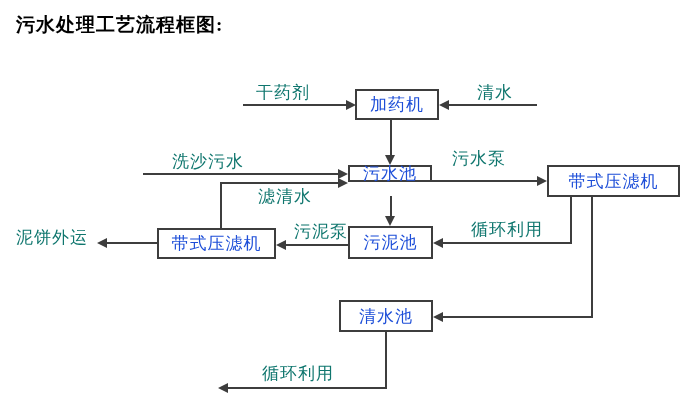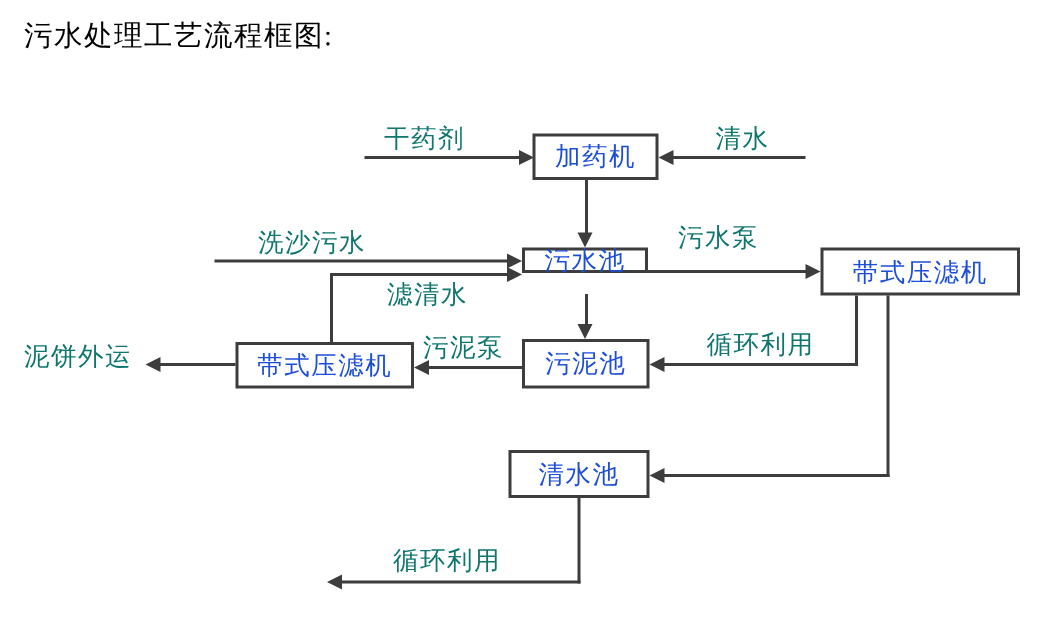--- a/index.html
+++ b/index.html
@@ -2,21 +2,21 @@
 <html><head>
 <meta charset="utf-8">
 <style>
   html,body{margin:0;padding:0;background:#ffffff;}
   .canvas{
     position:relative;width:700px;height:420px;background:#ffffff;
     font-family:"Liberation Serif","DejaVu Serif",serif;
     overflow:hidden;
   }
   .title{
-    position:absolute;font-size:19px;font-weight:normal;color:#000;
+    position:absolute;font-size:19px;font-weight:bold;color:#000;
     line-height:1.2;letter-spacing:1px;white-space:nowrap;
   }
   .node{
     position:absolute;border:2px solid #3d3d3d;background:#fff;
     display:flex;align-items:center;justify-content:center;
     font-size:17px;color:#1d4ed8;box-sizing:border-box;white-space:nowrap;
     letter-spacing:1px;
   }
   .flabel{
     position:absolute;font-size:17px;color:#0f766e;line-height:1;
@@ -41,21 +41,21 @@
   <div class="node" style="left:547px;top:165px;width:133px;height:32px">带式压滤机</div>
   <div class="node" style="left:157px;top:228px;width:119px;height:31px">带式压滤机</div>
   <div class="node" style="left:348px;top:226px;width:85px;height:33px">污泥池</div>
   <div class="node" style="left:339px;top:300px;width:94px;height:32px">清水池</div>
 
   <div class="flabel" style="left:256px;top:84px">干药剂</div>
   <div class="flabel" style="left:477px;top:84px">清水</div>
   <div class="flabel" style="left:172px;top:153px">洗沙污水</div>
   <div class="flabel" style="left:258px;top:188px">滤清水</div>
   <div class="flabel" style="left:452px;top:150px">污水泵</div>
-  <div class="flabel" style="left:282px;top:223px">污泥泵</div>
+  <div class="flabel" style="left:294px;top:223px">污泥泵</div>
   <div class="flabel" style="left:16px;top:229px">泥饼外运</div>
   <div class="flabel" style="left:471px;top:221px">循环利用</div>
   <div class="flabel" style="left:262px;top:365px">循环利用</div>
 
   <div class="hline" style="left:243px;top:104px;width:104px"></div>
   <div class="ar" style="left:346px;top:100px"></div>
 
   <div class="hline" style="left:445px;top:104px;width:92px"></div>
   <div class="al" style="left:439px;top:100px"></div>
 

